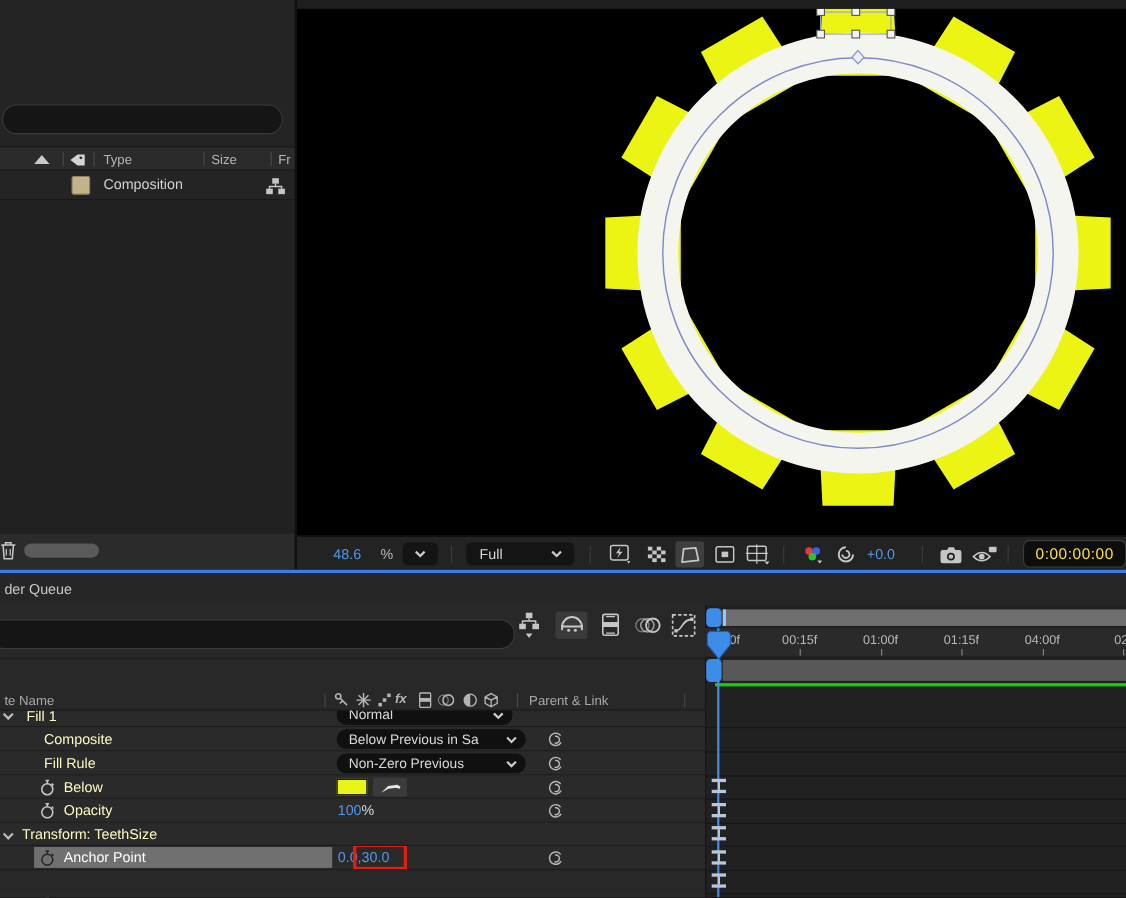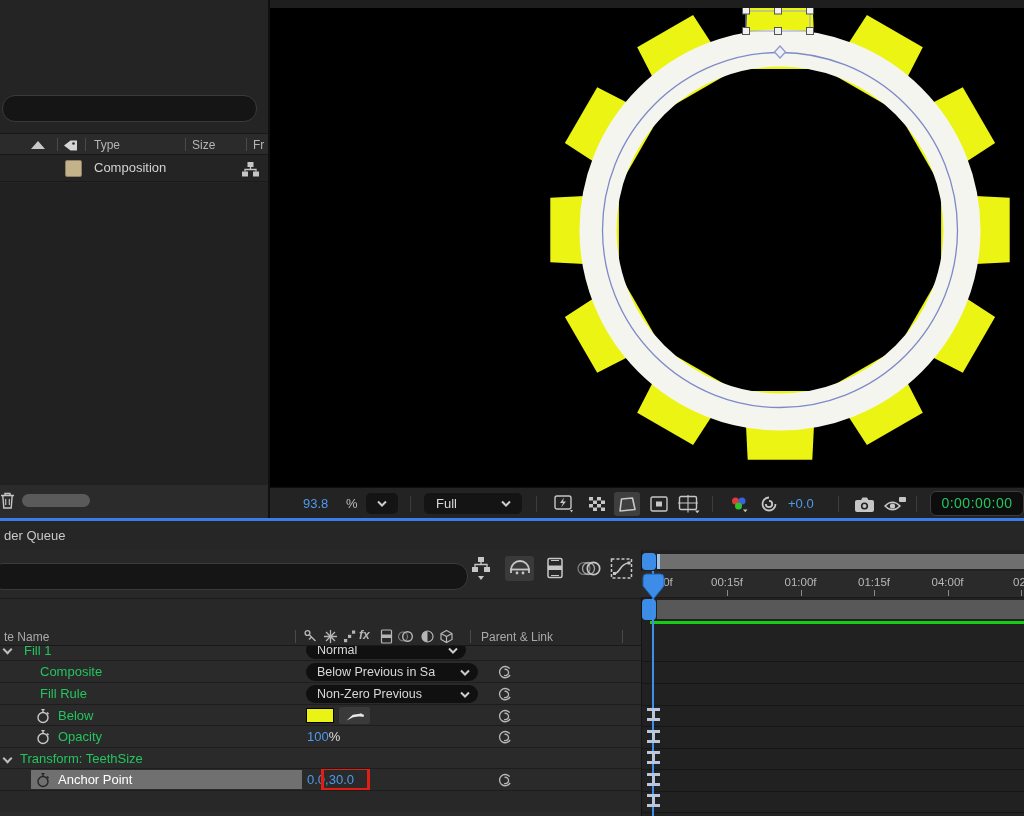--- a/index.html
+++ b/index.html
@@ -31,38 +31,38 @@
   #viewer-panel { left:270px; top:0; width:754px; height:518px; background:#1e1e1e; }
   #comp-view { left:0; top:8px; width:754px; height:479px; background:#000; overflow:hidden; }
   #viewer-bar { left:0; top:487px; width:754px; height:31px; background:#232323; border-top:1px solid #0e0e0e; font-size:13px; }
   .vdiv { position:absolute; top:8px; width:1px; height:16px; background:#3d3d3d; }
   .blue { color:#4e9ae8; }
   .dim { color:#bdbdbd; }
   .btn-dark { background:#141414; border-radius:5px; }
   .icon-btn { position:absolute; top:4px; width:26px; height:24px; display:flex; align-items:center; justify-content:center; }
   .icon-btn.active { background:#3f3f3f; border-radius:3px; }
   #timecode-box { left:660px; top:3px; width:94px; height:25px; background:#0d0d0d; border:1px solid #3c3c3c;
-    border-radius:6px; color:#22c55e; font-size:14px; text-align:center; line-height:23px; letter-spacing:.5px; }
+    border-radius:6px; color:#fde047; font-size:14px; text-align:center; line-height:23px; letter-spacing:.5px; }
 
   
   #panel-blue-line { left:0; top:518px; width:1024px; height:3px; background:#3b7de8; }
 
   
   #bottom-panel { left:0; top:521px; width:1024px; height:295px; background:#262626; }
   #tab-strip { left:0; top:0; width:1024px; height:29px; }
   #tab-label { left:4px; top:7px; font-size:13px; color:#c8c8c8; }
   #tl-left { left:0; top:29px; width:641px; height:266px; background:#282828; }
   #tl-toolbar-row { left:0; top:0; width:641px; height:49px; border-bottom:1px solid #1a1a1a; }
   #tl-header { left:0; top:78px; width:641px; height:18px; background:#282828; border-bottom:1px solid #191919;
     font-size:12px; color:#a9a9a9; }
   .hdr-sep { position:absolute; top:2px; width:1px; height:13px; background:#4a4a4a; }
   .mini-ico { position:absolute; top:1px; color:#b5b5b5; }
 
   .tl-row { position:absolute; left:0; width:641px; background:#2a2a2a; border-bottom:1px solid #1d1d1d; overflow:hidden; }
-  .row-name { position:absolute; font-size:13px; color:#22c55e; top:3px; }
+  .row-name { position:absolute; font-size:13px; color:#fef9c3; top:3px; }
   .sw { position:absolute; left:36px; top:3px; color:#c8c8c8; }
   .dd { position:absolute; top:2px; height:18px; background:#101010; border-radius:9px; color:#d8d8d8;
     font-size:12.5px; overflow:hidden; white-space:nowrap; }
   .dd .dd-t { position:absolute; left:11px; top:2px; }
   .dd .dd-c { position:absolute; right:7px; top:6px; }
   .valx { position:absolute; left:307px; top:3px; font-size:13px; color:#4e9ae8; white-space:nowrap; }
   .unit { color:#dcdcdc; }
   .whip { position:absolute; left:497px; top:3px; color:#b8b8b8; }
   .grp-chevron { position:absolute; left:4px; top:7px; width:7px; height:7px;
     border-right:2px solid #bdbdbd; border-bottom:2px solid #bdbdbd; transform:rotate(45deg); }
@@ -159,21 +159,21 @@
             <rect x="472.5" y="19.5" width="7" height="7"></rect>
             <rect x="504.5" y="19.5" width="7" height="7"></rect>
             <rect x="536.5" y="19.5" width="7" height="7"></rect>
           </g>
         </g>
         <path d="M510 38 l5.5 6 -5.5 6 -5.5 -6 z" fill="#eef0fa" stroke="#8d97cf" stroke-width="1.2"></path>
       </svg>
     </div>
 
     <div class="abs" id="viewer-bar">
-      <span class="abs blue" style="left:33px;top:8px;">93.8</span>
+      <span class="abs blue" style="left:33px;top:8px;">48.6</span>
       <span class="abs dim" style="left:76px;top:8px;">%</span>
       <div class="abs btn-dark" style="left:96px;top:5px;width:32px;height:21px;">
         <svg style="margin:7px auto 0;" width="12" height="8" viewBox="0 0 12 8">
           <path d="M2 1.5l4 4 4-4" stroke="#ccc" stroke-width="2" fill="none"></path>
         </svg>
       </div>
       <div class="vdiv" style="left:140px;"></div>
 
       <div class="abs btn-dark" style="left:154px;top:5px;width:98px;height:21px;">
         <span class="abs" style="left:12px;top:3px;color:#d8d8d8;">Full</span>

